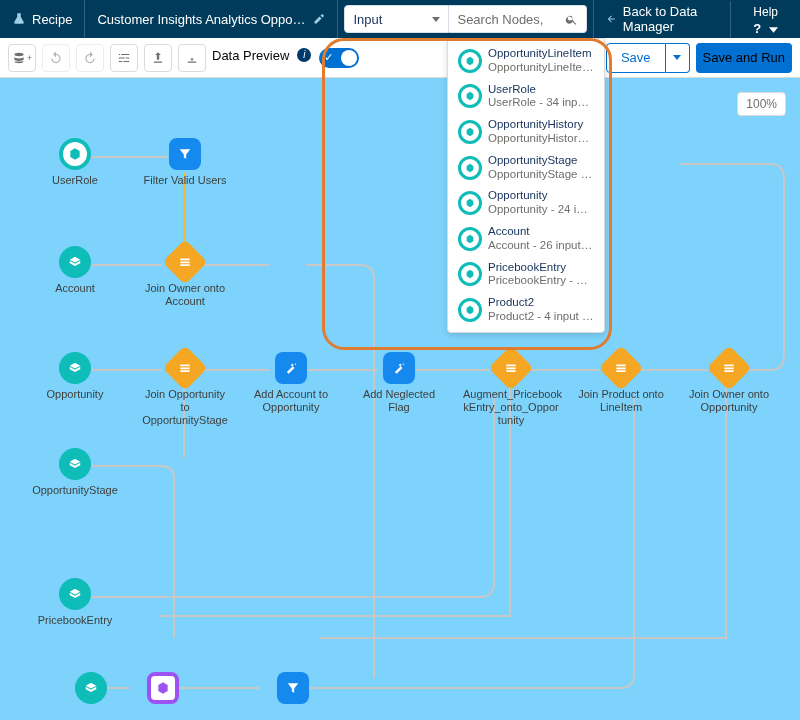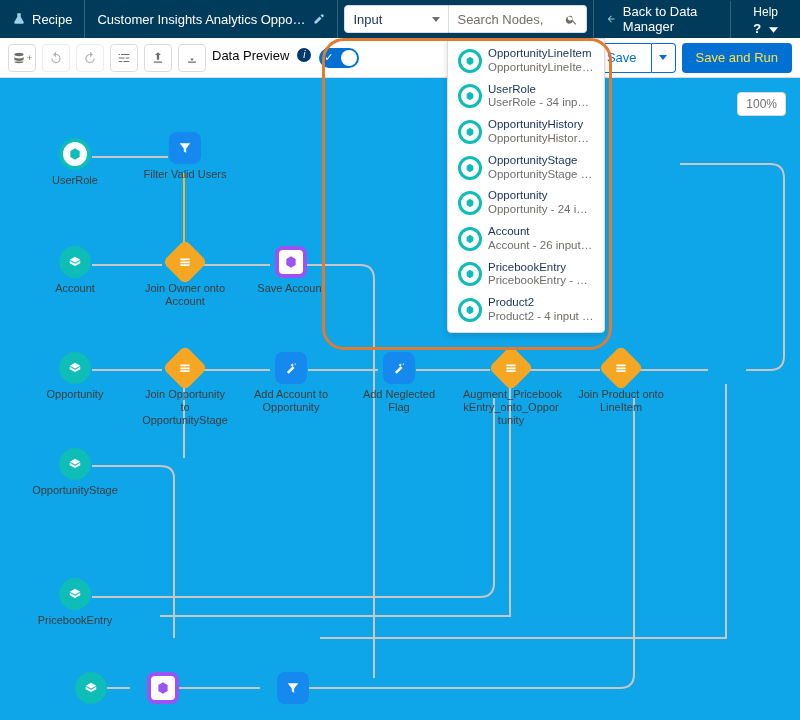--- a/index.html
+++ b/index.html
@@ -30,24 +30,24 @@
   .info-dot { width:14px; height:14px; border-radius:50%; background:#00396b; color:#fff; font-size:10px; display:flex; align-items:center; justify-content:center; font-style:italic; }
   .toggle { width:40px; height:20px; border-radius:10px; background:#0070d2; position:relative; display:flex; align-items:center; }
   .toggle .check { color:#fff; font-size:11px; position:absolute; left:5px; }
   .toggle .knob { width:16px; height:16px; border-radius:50%; background:#fff; position:absolute; right:2px; }
   .toolbar-right { margin-left:auto; display:flex; align-items:center; gap:6px; }
   .pill-label { font-size:13px; color:#706e6b; }
   .save-group { display:flex; }
   .save-btn { height:30px; border:1px solid #0070d2; background:#fff; color:#0070d2; font-size:13px; padding:0 14px; border-radius:4px 0 0 4px; }
   .save-drop { height:30px; width:24px; border:1px solid #0070d2; border-left:none; background:#fff; border-radius:0 4px 4px 0; display:flex; align-items:center; justify-content:center; }
   .save-drop .tri { border-top-color:#0070d2; }
-  .saverun { height:30px; background:#0070d2; color:#fde047; border:none; border-radius:4px; padding:0 14px; font-size:13px; }
+  .saverun { height:30px; background:#0070d2; color:#000000; border:none; border-radius:4px; padding:0 7px; font-size:13px; }
 
   
-  .canvas { position:absolute; top:78px; left:0; right:0; bottom:0; background:#0ea5e9; overflow:hidden; }
+  .canvas { position:absolute; top:78px; left:0; right:0; bottom:0; background:#7dd3fc; overflow:hidden; }
   .zoom-badge { position:absolute; top:14px; right:14px; border:1px solid #dddbda; border-radius:4px; padding:4px 8px; font-size:12px; color:#706e6b; background:#fff; }
 
   svg.wires { position:absolute; inset:0; width:100%; height:100%; }
   svg.wires path { fill:none; stroke:#c9c7c5; stroke-width:2; }
   svg.wires path.arrow { stroke:#f1b73c; }
 
   .node { position:absolute; width:86px; display:flex; flex-direction:column; align-items:center; gap:4px; }
   .node .shape { width:32px; height:32px; display:flex; align-items:center; justify-content:center; }
   .shape.circle { border-radius:50%; }
   .shape.diamond { transform:rotate(45deg); border-radius:6px; }
@@ -211,21 +211,21 @@
   </svg>
 
   <div class="node" style="top:60px;left:32px">
     <div class="shape circle teal-ring">
         <svg class="inner-icon" style="fill:#0ebcb8" viewBox="0 0 24 24">
           <path d="M12 2l8 5v10l-8 5-8-5V7z"></path>
         </svg>
       </div>
     <div class="cap">UserRole</div>
   </div>
-  <div class="node" style="top:54px;left:142px">
+  <div class="node" style="top:60px;left:142px">
     <div class="shape round-sq blue">
         <svg class="inner-icon" viewBox="0 0 24 24">
           <path d="M3 4h18l-7 9v7l-4-2v-5z"></path>
         </svg>
       </div>
     <div class="cap">Filter Valid Users</div>
   </div>
 
   <div class="node" style="top:168px;left:32px">
     <div class="shape circle teal">
@@ -235,28 +235,20 @@
       </div>
     <div class="cap">Account</div>
   </div>
   <div class="node" style="top:168px;left:142px">
     <div class="shape diamond orange">
         <svg class="inner-icon" viewBox="0 0 24 24">
           <path d="M4 6h16v3H4zm0 5h16v3H4zm0 5h16v3H4z"></path>
         </svg>
       </div>
     <div class="cap">Join Owner onto Account</div>
-  </div>
-  <div class="node" style="top:168px;left:248px">
-    <div class="shape round-sq purple-ring">
-        <svg class="inner-icon" style="fill:#9d53f2" viewBox="0 0 24 24">
-          <path d="M12 2l8 5v10l-8 5-8-5V7z"></path>
-        </svg>
-      </div>
-    <div class="cap">Save Account</div>
   </div>
 
   <div class="node" style="top:274px;left:32px">
     <div class="shape circle teal">
         <svg class="inner-icon" viewBox="0 0 24 24">
           <path d="M12 3l9 5-9 5-9-5 9-5zm0 12l9-5v4l-9 5-9-5v-4z"></path>
         </svg>
       </div>
     <div class="cap">Opportunity</div>
   </div>
@@ -295,20 +287,28 @@
   <div class="node" style="top:274px;left:468px">
     <div class="shape diamond orange">
         <svg class="inner-icon" viewBox="0 0 24 24">
           <path d="M4 6h16v3H4zm0 5h16v3H4zm0 5h16v3H4z"></path>
         </svg>
       </div>
     <div class="cap" style="white-space:pre-line">Augment_Pricebook
 kEntry_onto_Oppor
 tunity</div>
   </div>
+  <div class="node" style="top:274px;left:686px">
+    <div class="shape diamond orange">
+        <svg class="inner-icon" viewBox="0 0 24 24">
+          <path d="M4 6h16v3H4zm0 5h16v3H4zm0 5h16v3H4z"></path>
+        </svg>
+      </div>
+    <div class="cap">Join Owner onto Opportunity</div>
+  </div>
 
   <div class="node" style="top:370px;left:32px">
     <div class="shape circle teal">
         <svg class="inner-icon" viewBox="0 0 24 24">
           <path d="M12 3l9 5-9 5-9-5 9-5zm0 12l9-5v4l-9 5-9-5v-4z"></path>
         </svg>
       </div>
     <div class="cap">OpportunityStage</div>
   </div>
 

